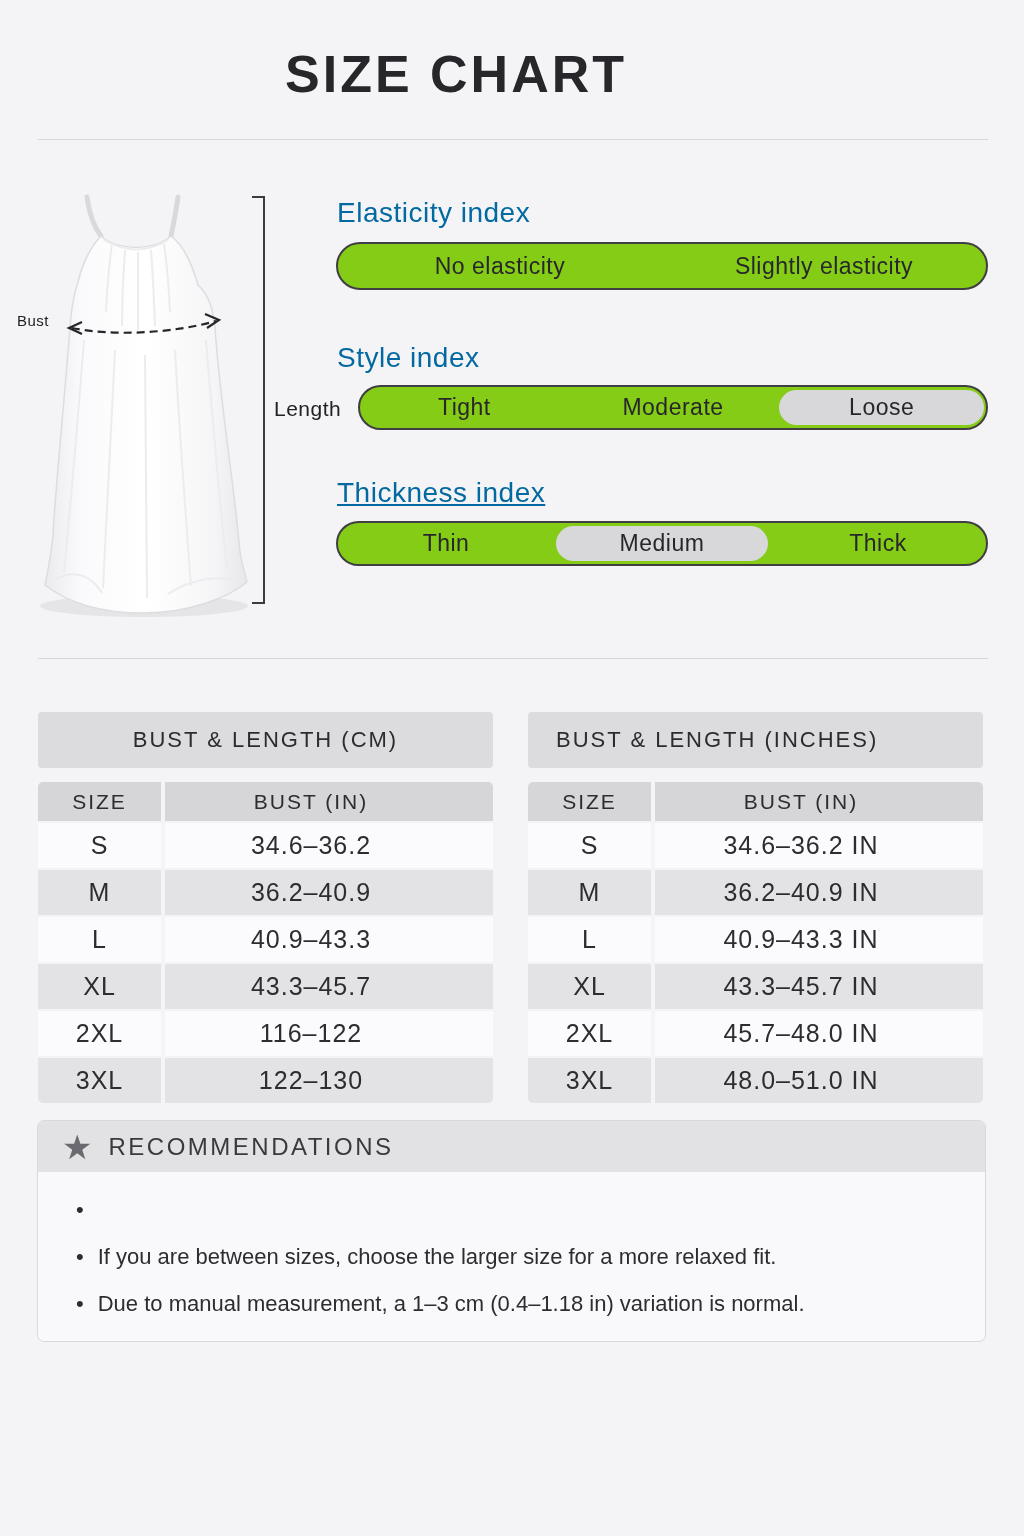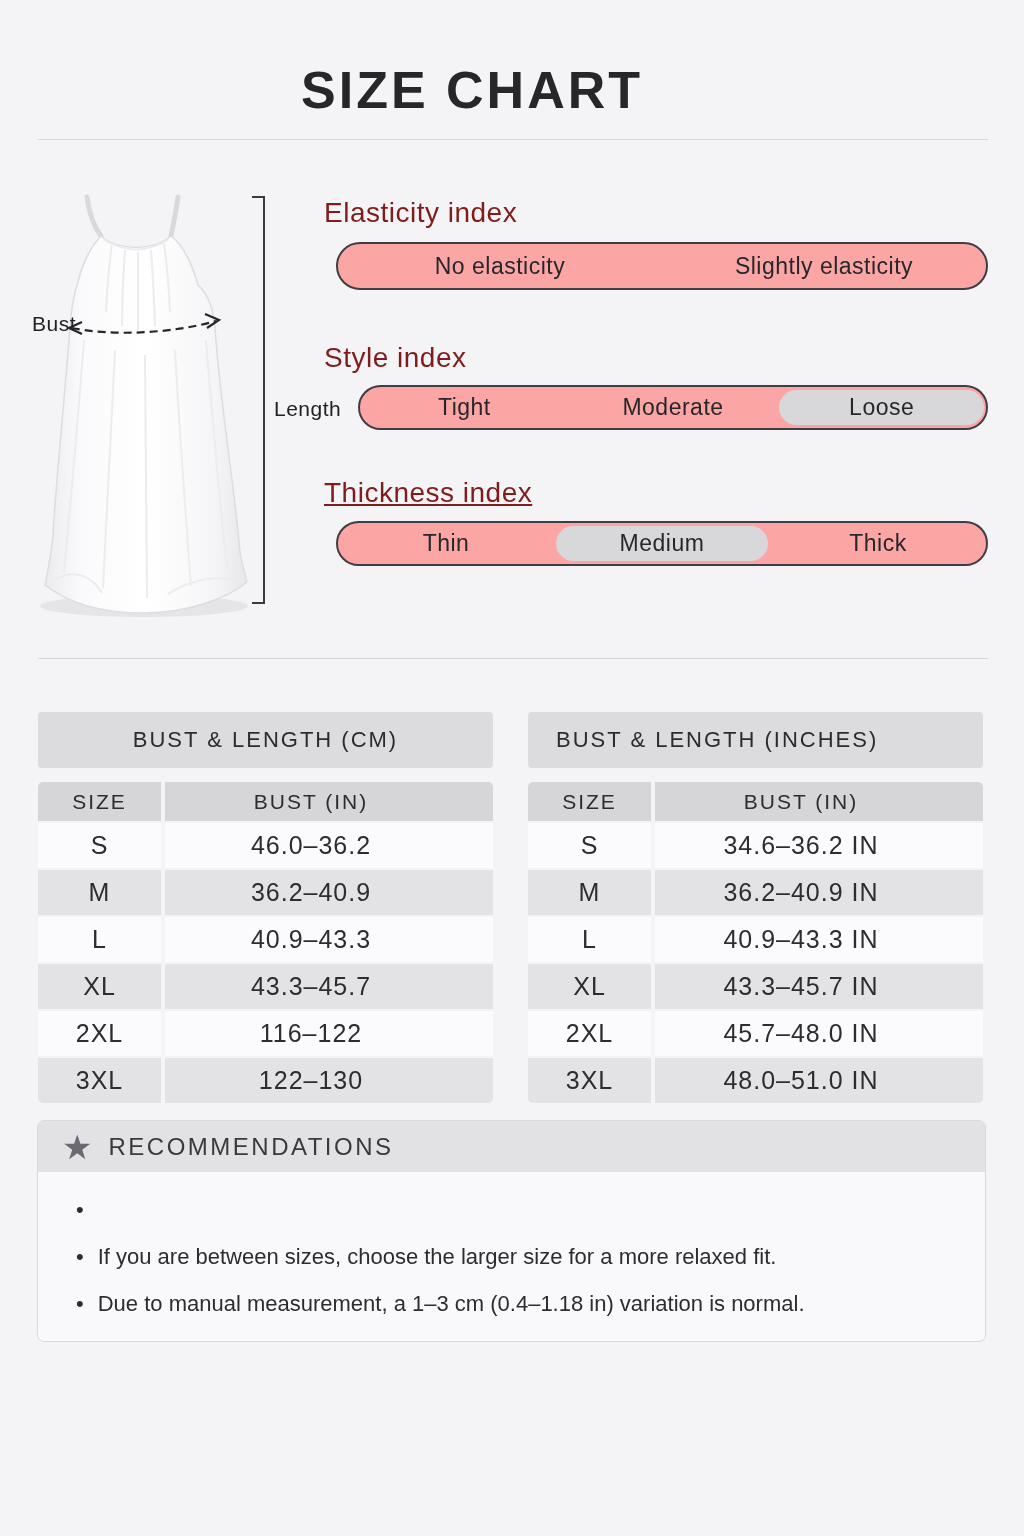--- a/index.html
+++ b/index.html
@@ -12,64 +12,64 @@
   .page{
     position:relative;
     width:1024px;
     height:1536px;
     background:#f4f4f6;
     overflow:hidden;
   }
   
   .page-title{
     position:absolute; left:0; top:44px; width:912px;
-    margin:16px; text-align:center;
+    margin:0; text-align:center;
     font-size:52px; font-weight:bold; letter-spacing:3px;
     color:#26262b;
   }
   .divider{
     position:absolute; left:38px; width:950px; height:1px;
     background:#d7d7db;
   }
   .divider.d1{top:139px;}
   .divider.d2{top:658px;}
 
   
   .dress-svg{position:absolute; left:20px; top:190px;}
   .bust-label{
     position:absolute; left:17px; top:312px;
-    font-size:21px; color:#222226; letter-spacing:.5px;margin-left:15px;
+    font-size:15px; color:#222226; letter-spacing:.5px;
   }
   .bust-arrow-svg{position:absolute; left:60px; top:310px;}
   .length-bracket{
     position:absolute; left:252px; top:196px;
     width:13px; height:408px;
     border-top:2.5px solid #3b3b40;
     border-right:2.5px solid #3b3b40;
     border-bottom:2.5px solid #3b3b40;
     box-sizing:border-box;
   }
   .length-label{
     position:absolute; left:274px; top:397px;
     font-size:21px; color:#222226; letter-spacing:.5px;
   }
 
   
   .index-heading{
-    position:absolute; left:324px;
-    font-size:28px; line-height:32px; color:#7f1d1d;
+    position:absolute; left:337px;
+    font-size:28px; line-height:32px; color:#0369a1;
     letter-spacing:.5px;
   }
   .index-heading.h1{top:197px;}
   .index-heading.h2{top:342px;}
   .index-heading.h3{top:477px;text-decoration:underline;}
 
   .scale-pill{
     position:absolute; display:flex; box-sizing:border-box;
-    background:#fca5a5;
+    background:#84cc16;
     border:2px solid #3e3e43;
     border-radius:26px;
   }
   .scale-pill.p1{left:336px; top:242px; width:652px; height:48px;}
   .scale-pill.p2{left:358px; top:385px; width:630px; height:45px;}
   .scale-pill.p3{left:336px; top:521px; width:652px; height:45px;}
   .scale-seg{
     flex:1; display:flex; align-items:center; justify-content:center;
     font-size:23px; color:#27272b; letter-spacing:.5px;
     border-radius:22px; margin:3px 2px;
@@ -215,21 +215,21 @@
   </div>
 
   <div class="divider d2"></div>
 
   <div class="table-card cm">
     <div class="table-banner">BUST &amp; LENGTH (CM)</div>
     <div class="size-table">
       <div class="cell hdr">SIZE</div>
       <div class="cell hdr val">BUST (IN)</div>
       <div class="cell data r-odd">S</div>
-      <div class="cell data r-odd val">46.0–36.2</div>
+      <div class="cell data r-odd val">34.6–36.2</div>
       <div class="cell data r-even">M</div>
       <div class="cell data r-even val">36.2–40.9</div>
       <div class="cell data r-odd">L</div>
       <div class="cell data r-odd val">40.9–43.3</div>
       <div class="cell data r-even">XL</div>
       <div class="cell data r-even val">43.3–45.7</div>
       <div class="cell data r-odd">2XL</div>
       <div class="cell data r-odd val">116–122</div>
       <div class="cell data r-even">3XL</div>
       <div class="cell data r-even val">122–130</div>

